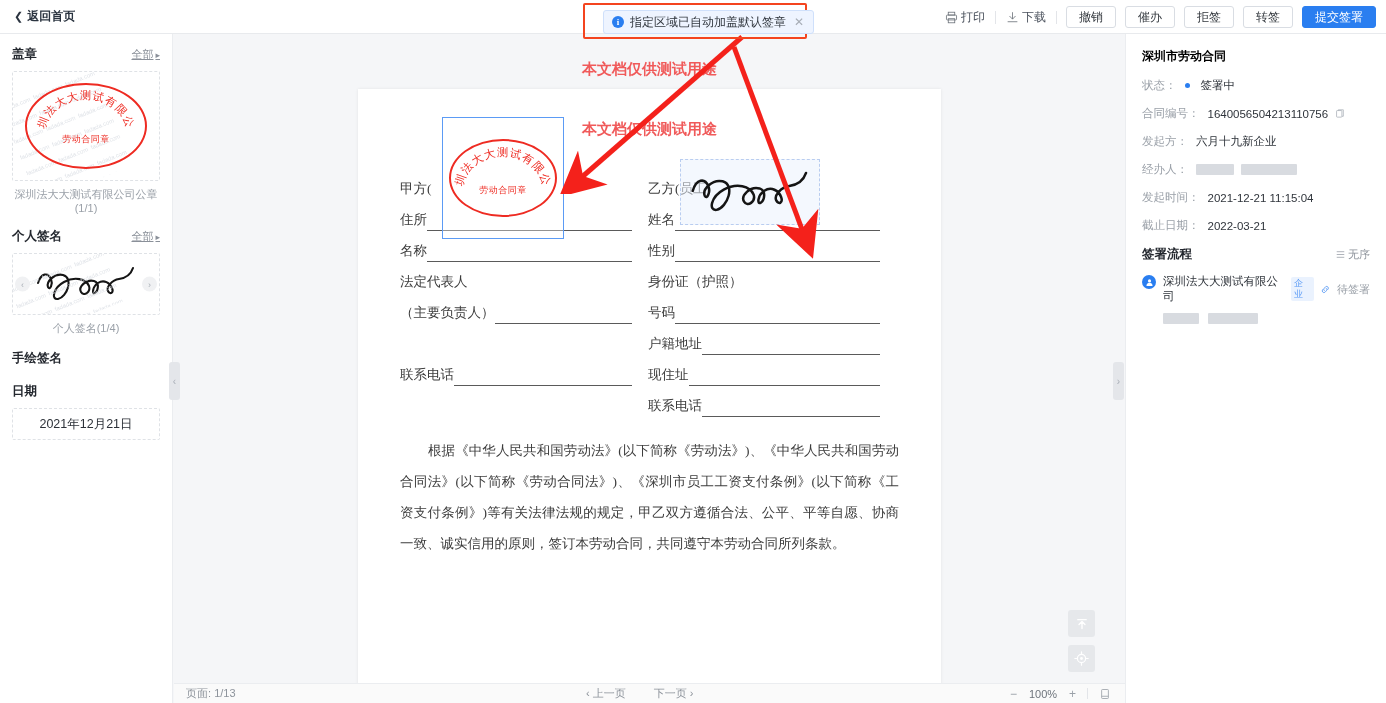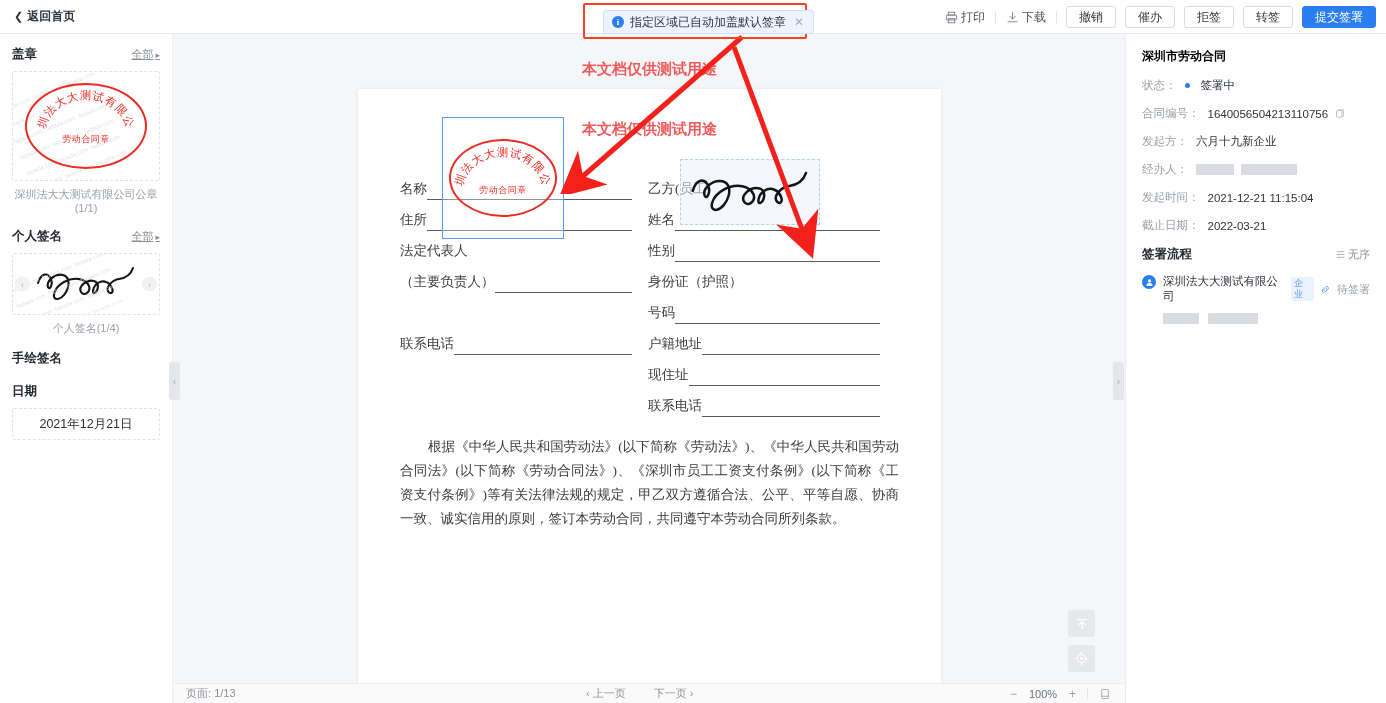--- a/index.html
+++ b/index.html
@@ -179,21 +179,21 @@
   .fld {
     font-family: "Liberation Serif", "DejaVu Serif", serif;
     font-size: 13.5px; color: #3c3c3c; height: 31px;
     display: flex; align-items: flex-end; white-space: nowrap;
   }
   .fld .lbl { flex: none; padding-bottom: 2px; }
   .fld .line { flex: 1; border-bottom: 1px solid #5a5a5a; height: 17px; }
 
   .para {
     font-family: "Liberation Serif", "DejaVu Serif", serif;
-    font-size: 13.5px; color: #3c3c3c; line-height: 24px;
+    font-size: 13.5px; color: #3c3c3c; line-height: 31px;
     padding: 18px 42px 0 42px; text-align: justify; text-indent: 28px;
   }
 
   
   .seal-slot {
     position: absolute; left: 42px; top: -52px;
     width: 122px; height: 122px;
     border: 1.5px solid #5b9bf5; background: rgba(255,255,255,.35);
     display: flex; align-items: center; justify-content: center;
     z-index: 6;
@@ -397,42 +397,45 @@
 
     <div class="watermark-top">本文档仅供测试用途</div>
 
     <div class="page">
       <div class="watermark-page">本文档仅供测试用途</div>
 
       <div class="doc-body">
         <div class="party-row">
 
           <div class="col">
+            <div class="fld noline">
+              <span class="lbl">甲方(</span>
+            </div>
 
             <div class="seal-slot">
               <div class="seal" style="width:108px;height:78px">
                 <div class="ring"></div>
                 <svg class="arc-text" viewBox="0 0 108 64">
                   <defs>
                       <path id="arcp2" d="M 11,48 A 43,36 0 0 1 97,48" fill="none"></path>
                     </defs>
                   <text font-size="12" fill="#ee2b22" font-family="Liberation Serif, serif" letter-spacing="1">
                     <textPath href="#arcp2" startOffset="50%" text-anchor="middle">深圳法大大测试有限公司</textPath>
                   </text>
                 </svg>
                 <div class="center-text" style="top:45px">劳动合同章</div>
               </div>
             </div>
 
             <div class="fld">
+              <span class="lbl">住所</span>
+              <span class="line"></span>
+            </div>
+            <div class="fld">
               <span class="lbl">名称</span>
-              <span class="line"></span>
-            </div>
-            <div class="fld">
-              <span class="lbl">住所</span>
               <span class="line"></span>
             </div>
             <div class="fld noline">
               <span class="lbl">法定代表人</span>
             </div>
             <div class="fld">
               <span class="lbl">（主要负责人）</span>
               <span class="line"></span>
             </div>
             <div class="fld noline">

